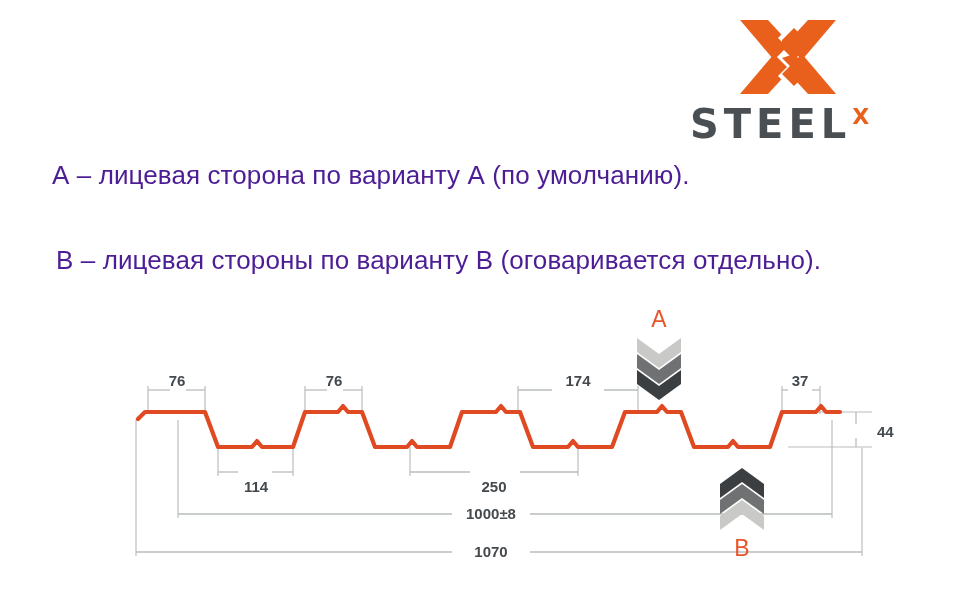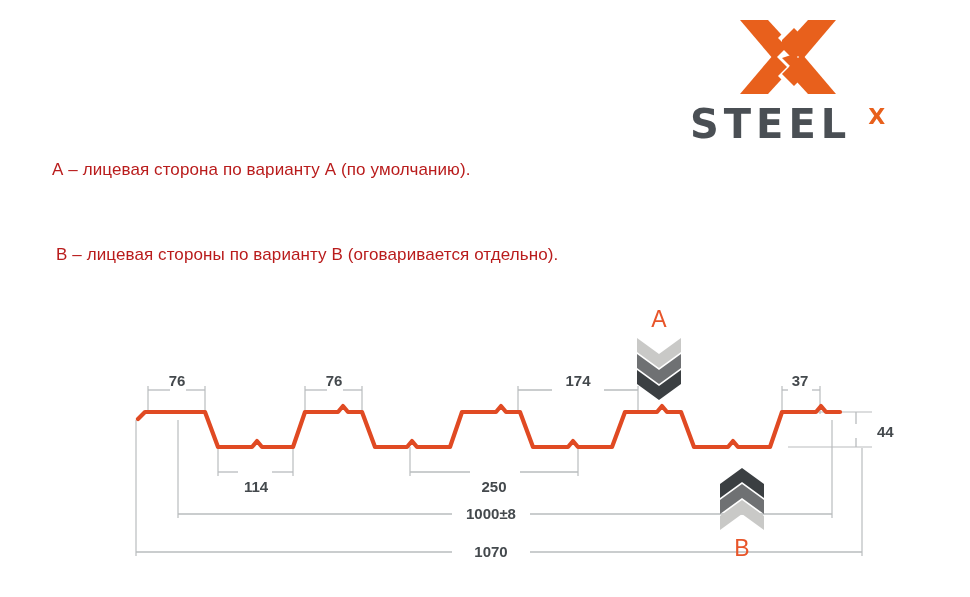--- a/index.html
+++ b/index.html
@@ -40,21 +40,20 @@
   }
   .logo-word {
     position: absolute;
     left: 0px;
     top: 86px;
     width: 250px;
     height: 42px;
     display: flex;
     align-items: baseline;
     justify-content: flex-start;
-    gap: 16px;
   }
   .logo-steel {
     font-family: "DejaVu Sans", sans-serif;
     font-size: 40px;
     font-weight: 700;
     letter-spacing: 5px;
     color: #4a4f54;
     line-height: 1;
   }
   .logo-x-sup {
@@ -64,23 +63,23 @@
     color: #e8601c;
     line-height: 1;
     position: relative;
     top: -14px;
     left: 1px;
   }
 
   
   .legend-line {
     position: absolute;
-    color: #b91c1c;
+    color: #4c1d95;
     font-family: "Liberation Sans", sans-serif;
-    font-size: 17px;
+    font-size: 26px;
     font-weight: 400;
     white-space: nowrap;
     letter-spacing: 0.1px;
   }
   #legend-a { left: 52px; top: 160px; }
   #legend-b { left: 56px; top: 245px; }
 
   
   .drawing {
     position: absolute;

